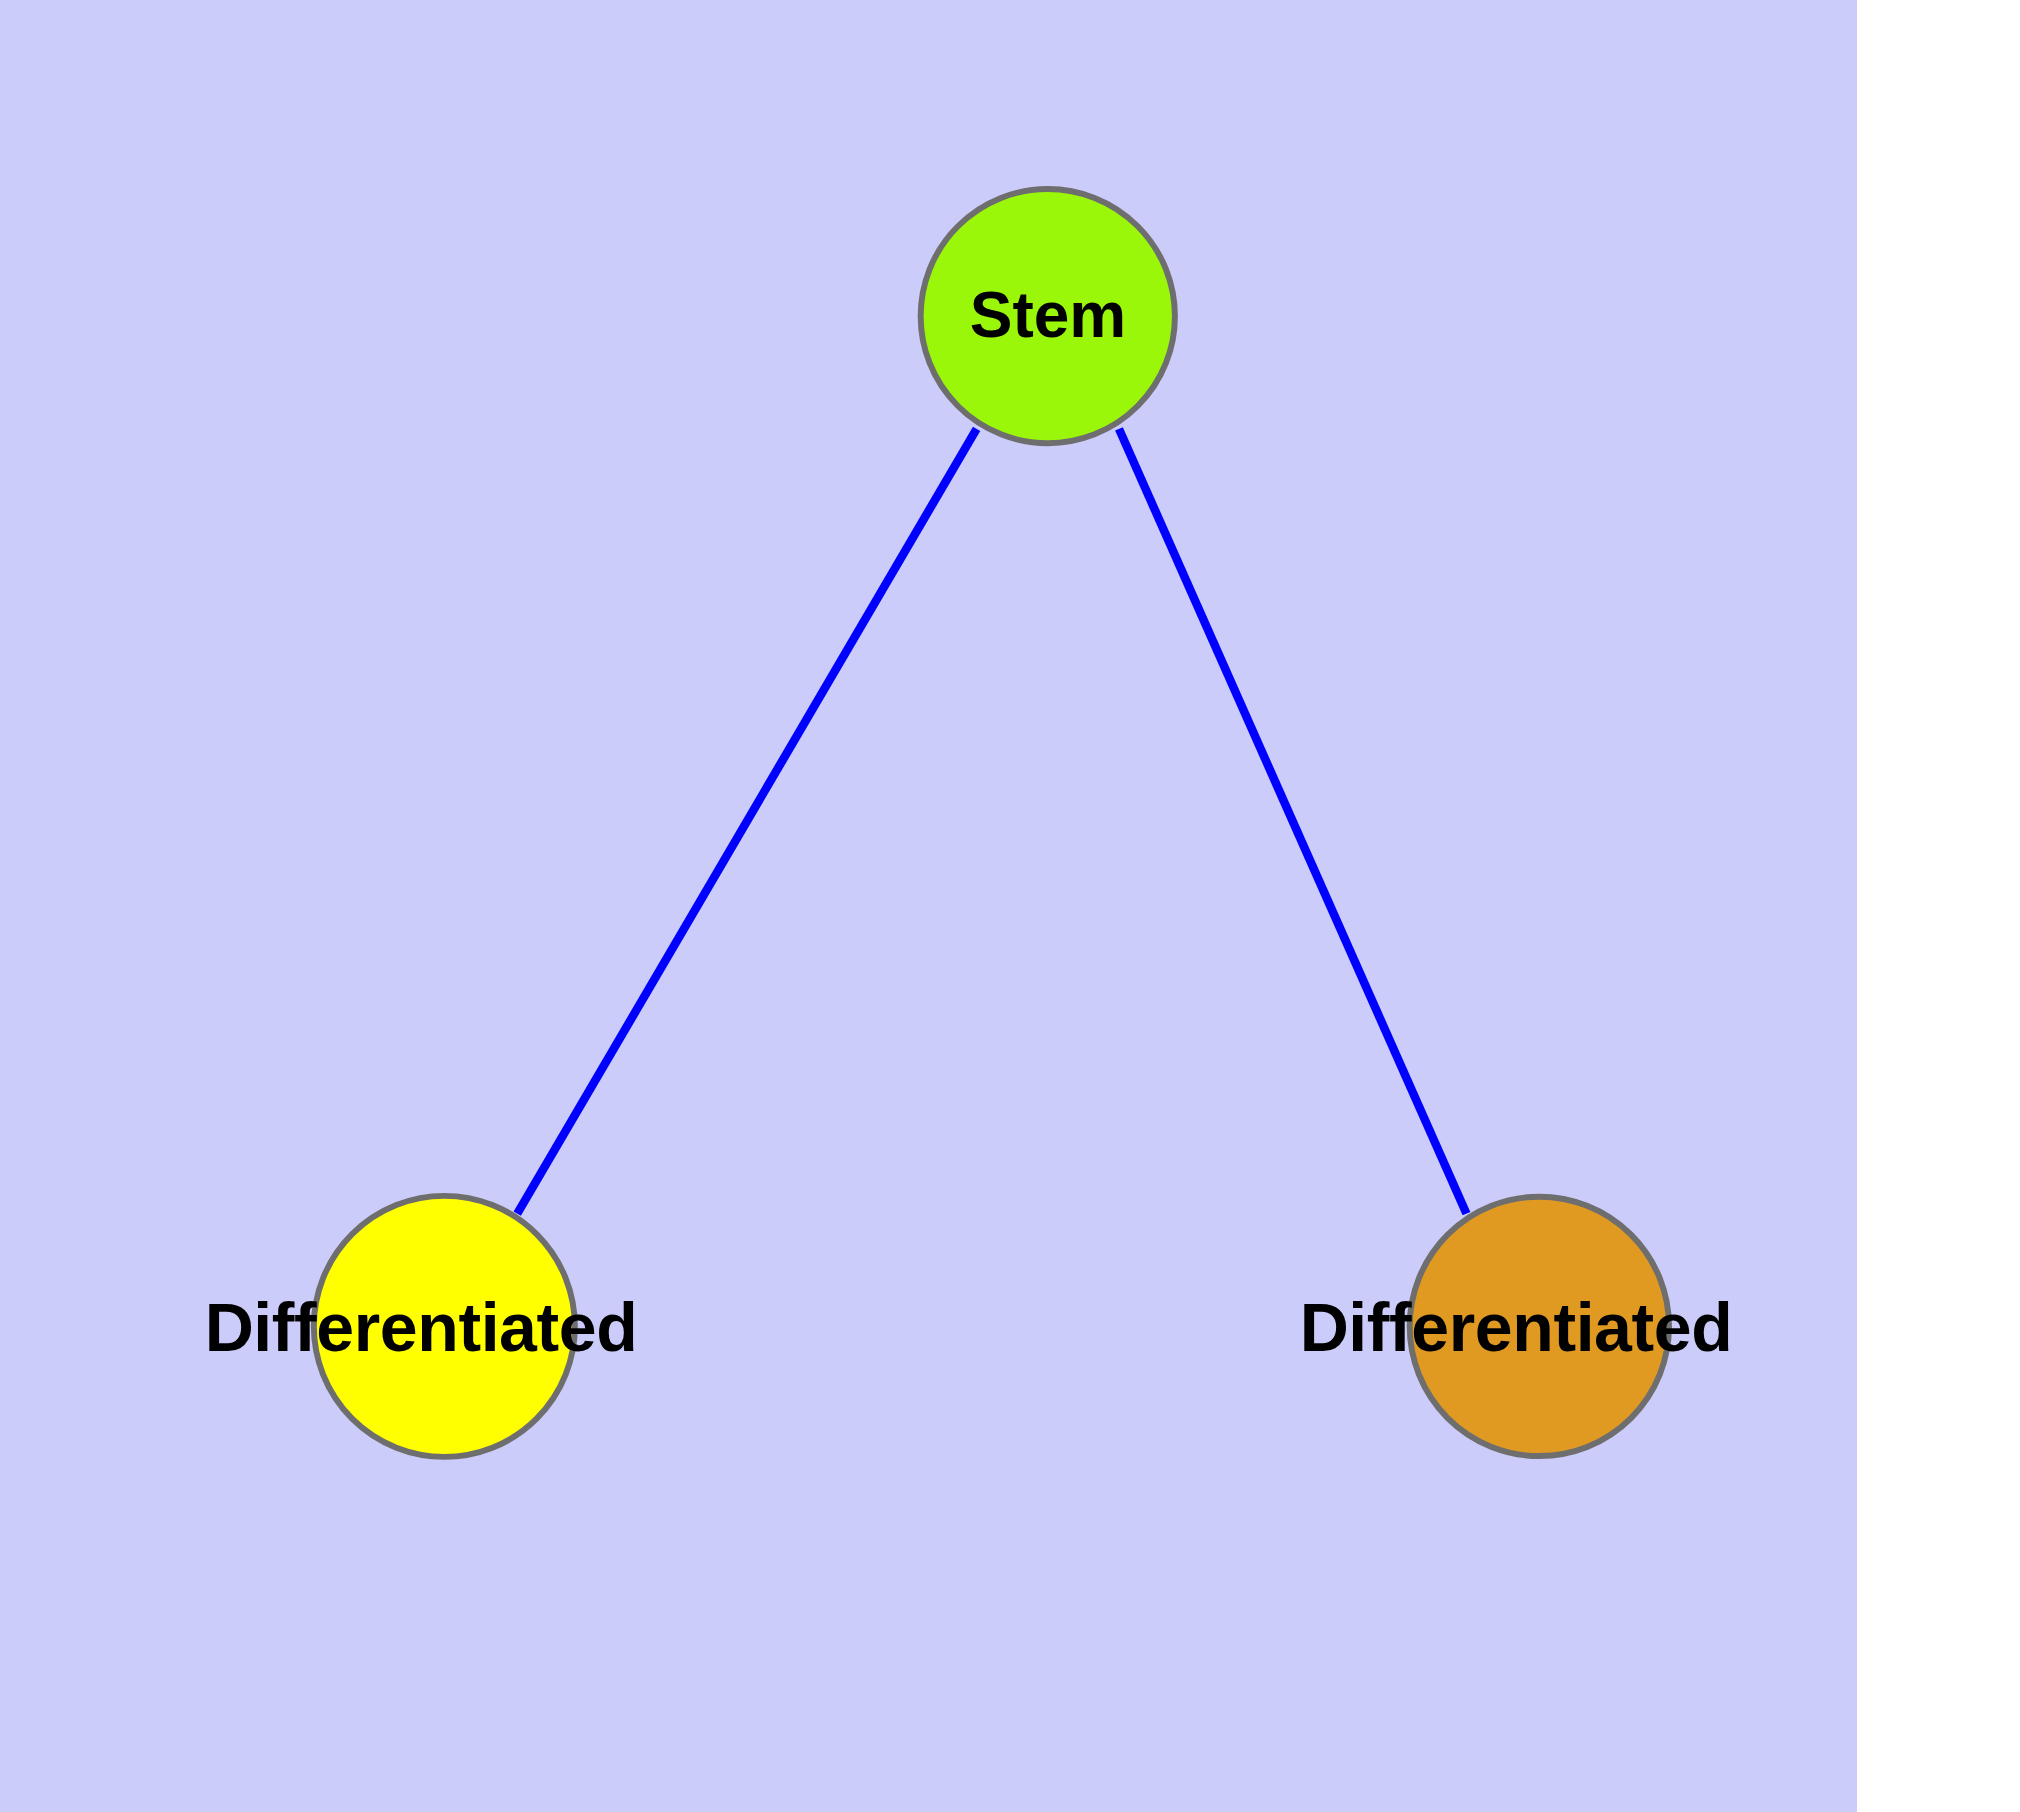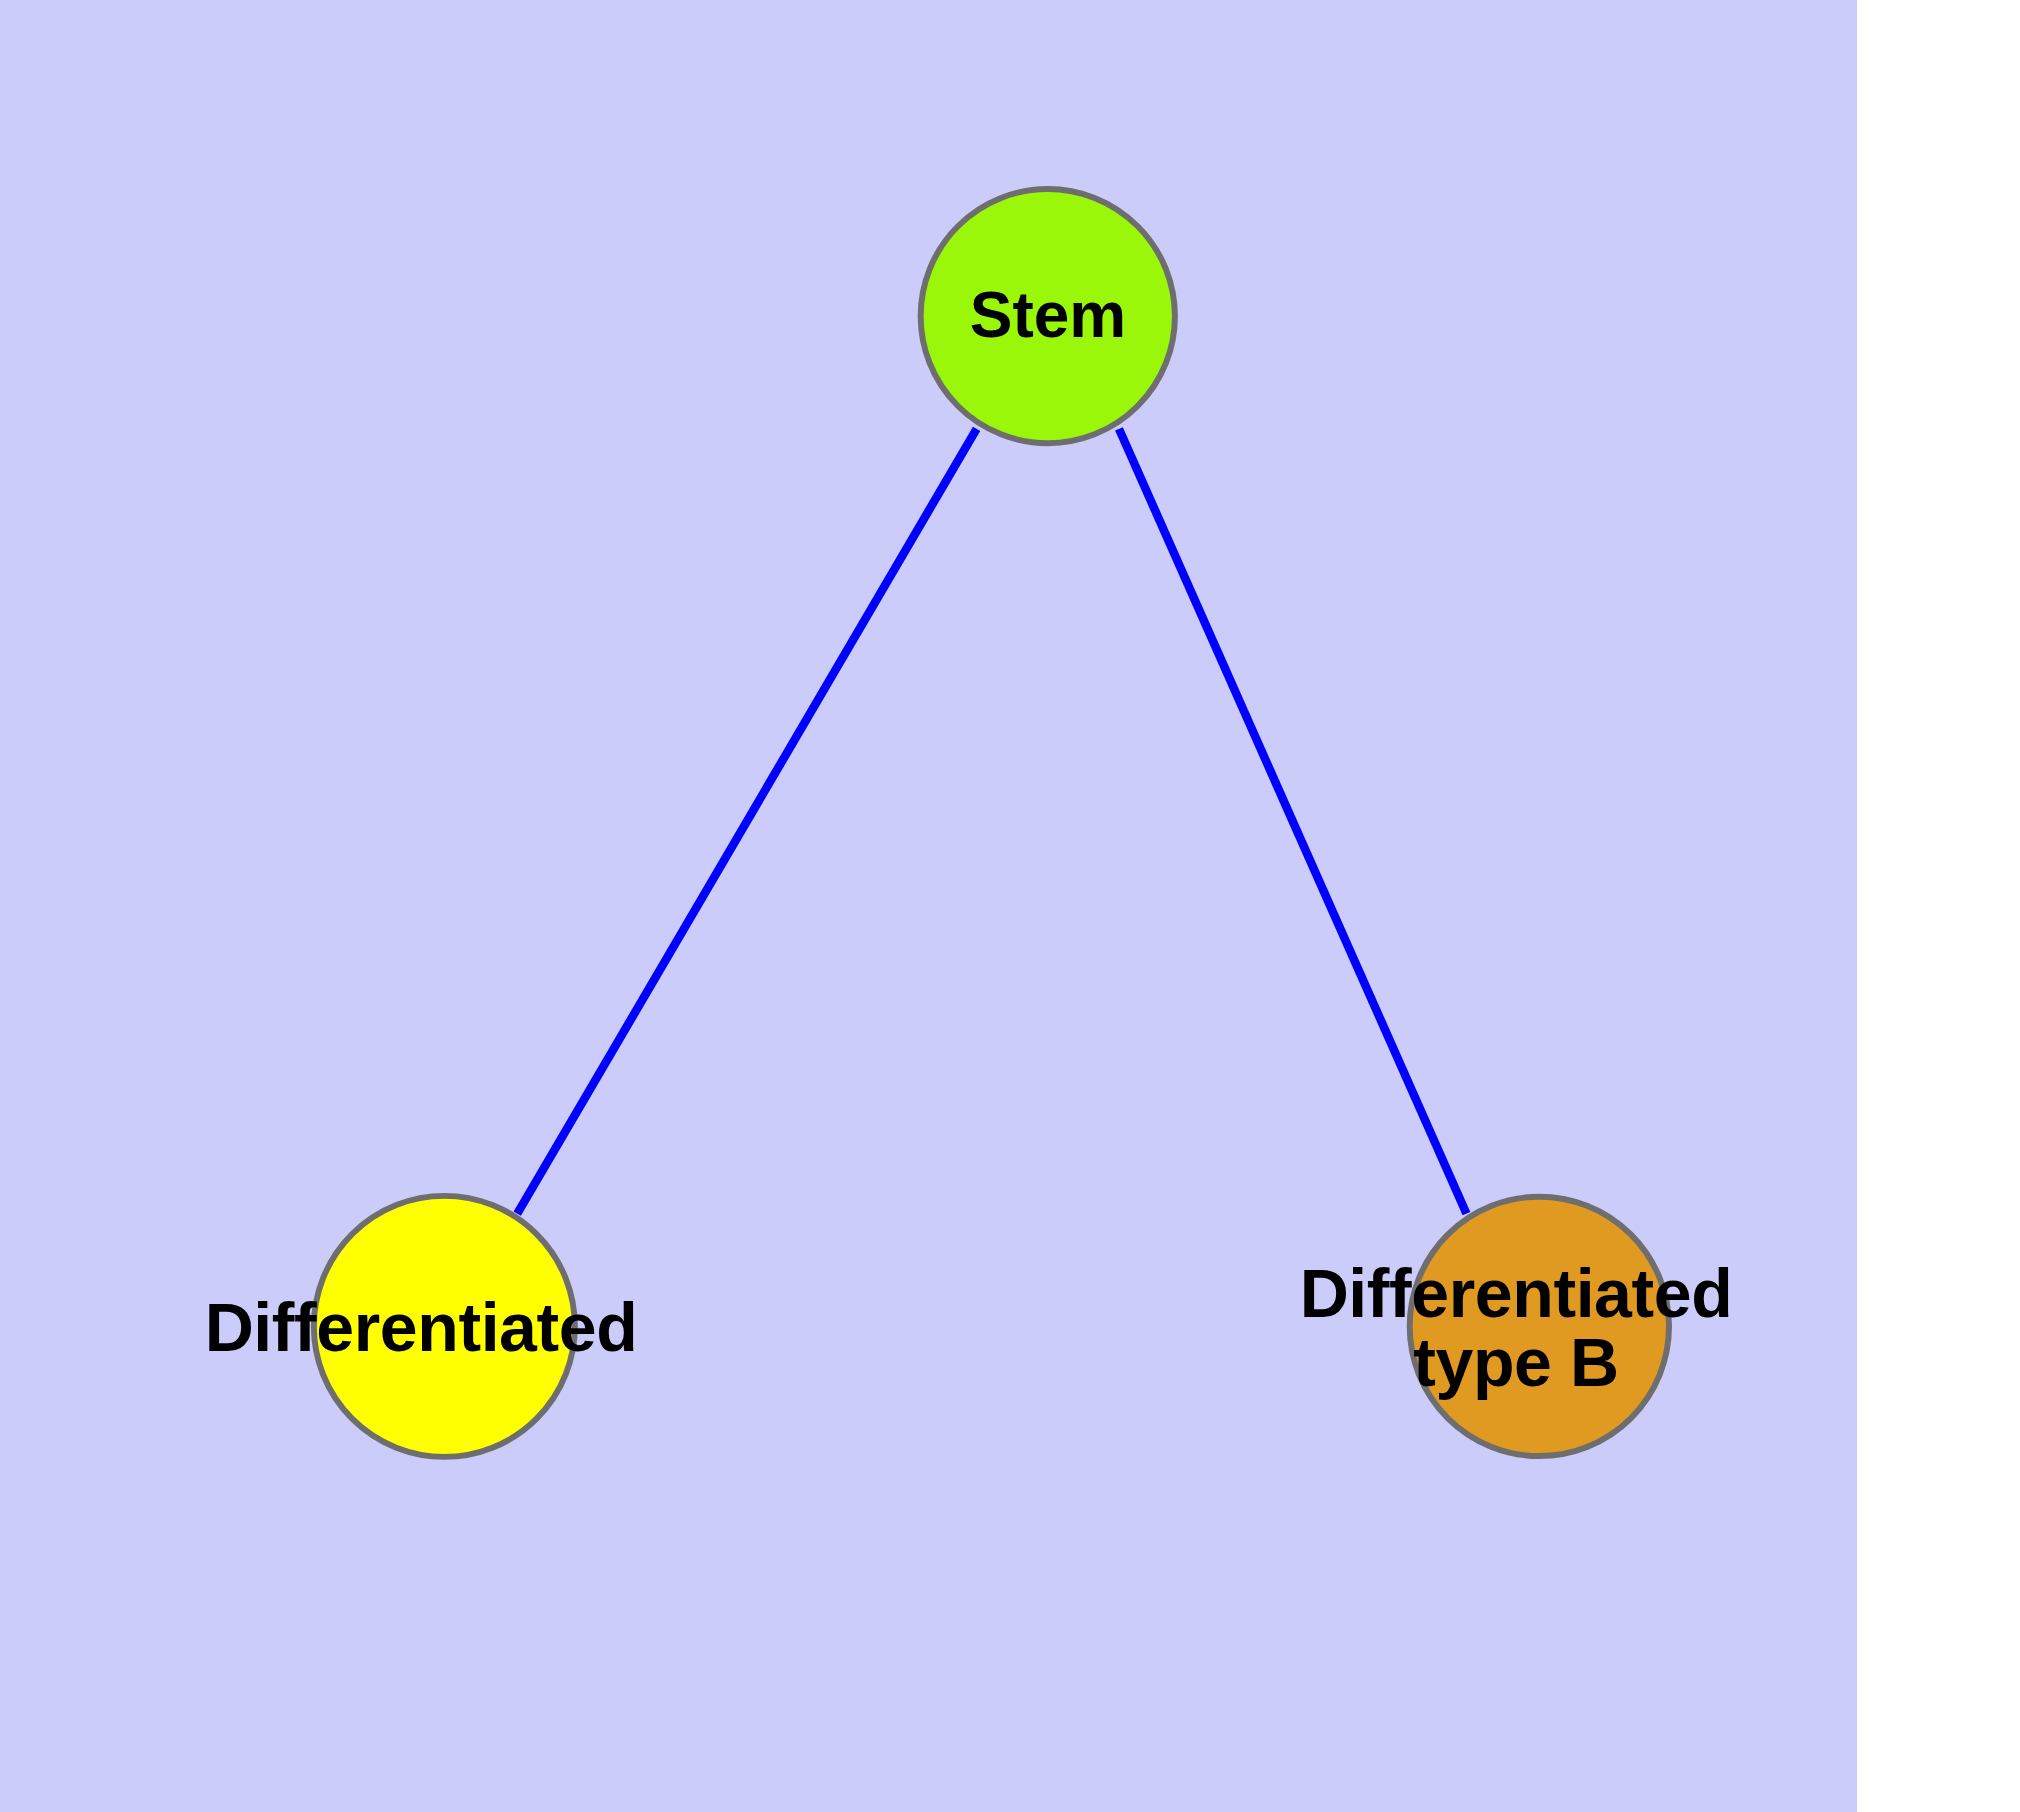--- a/index.html
+++ b/index.html
@@ -60,17 +60,17 @@
     <g id="node-layer">
         <circle cx="1236" cy="373" r="150" fill="#9AF709" stroke="#6E6E6E" stroke-width="7"></circle>
         <circle cx="524" cy="1565" r="154" fill="#FFFF00" stroke="#6E6E6E" stroke-width="7"></circle>
         <circle cx="1816" cy="1565" r="153" fill="#E09A22" stroke="#6E6E6E" stroke-width="7"></circle>
       </g>
   </svg>
 
   <div id="label-layer">
       <div class="node-label label-stem" style="left: 1048px; top: 316px; color: rgb(0, 0, 0);"><div>Stem</div></div>
       <div class="node-label label-leaf" style="left: 421px; top: 1328px; color: rgb(0, 0, 0);"><div>Differentiated</div></div>
-      <div class="node-label label-leaf" style="left: 1516px; top: 1328px; color: rgb(0, 0, 0);"><div>Differentiated</div><div>type B</div></div>
+      <div class="node-label label-leaf" style="left: 1516px; top: 1328px; color: rgb(0, 0, 0);"><div>Differentiated</div></div>
     </div>
 
 </div>
 
 
 </body></html>

